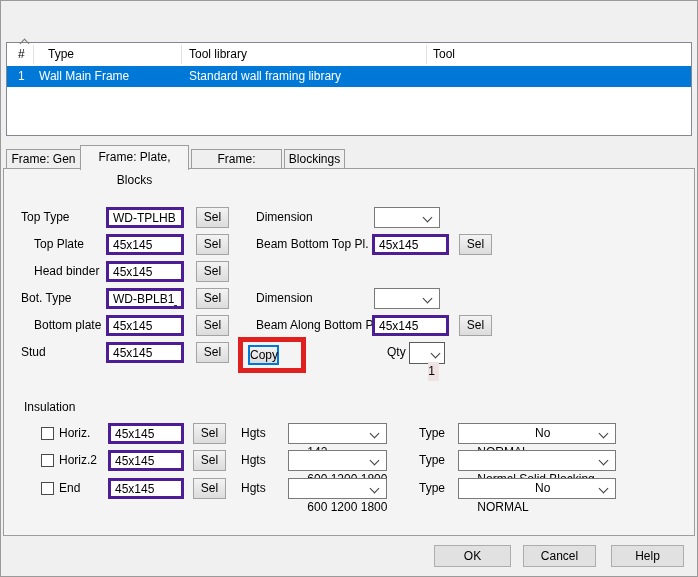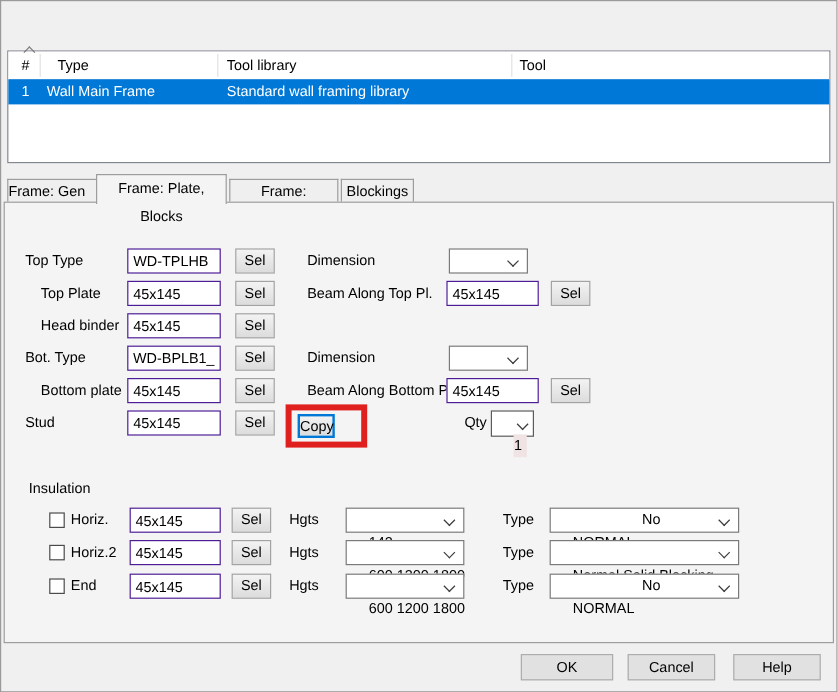--- a/index.html
+++ b/index.html
@@ -1,20 +1,20 @@
 <!DOCTYPE html>
 <html><head>
 <meta charset="utf-8">
 <style>
   html,body{margin:0;padding:0;background:#d7d7d7;}
   body{font-family:"Liberation Sans",sans-serif;font-size:12px;color:#000;}
   #root{position:relative;width:696px;height:575px;border:1px solid #9a9a9a;background:#f0f0f0;overflow:hidden;}
   .abs{position:absolute;}
   .lbl{position:absolute;height:21px;line-height:21px;white-space:pre;}
-  .inp{position:absolute;height:21px;box-sizing:border-box;background:#fff;border:1px solid #4c1d95;
+  .inp{position:absolute;height:21px;box-sizing:border-box;background:#fff;border:3px solid #4c1d95;
        font-family:"Liberation Sans",sans-serif;font-size:12px;padding:0 4px;margin:0;color:#000;}
   .btn{position:absolute;height:21px;box-sizing:border-box;background:linear-gradient(#f3f3f3,#dcdcdc);
        border:1px solid #a3a3a3;text-align:center;line-height:19px;cursor:default;}
   .combo{position:absolute;height:21px;box-sizing:border-box;background:#fff;border:1px solid #7a7a7a;
        line-height:19px;padding-left:5px;white-space:pre;}
   .chev{position:absolute;right:8px;top:6px;width:6px;height:6px;border-right:1px solid #3c3c3c;
        border-bottom:1px solid #3c3c3c;transform:rotate(45deg);}
   .checkbox{position:absolute;width:13px;height:13px;box-sizing:border-box;background:#fff;border:1px solid #4a4a4a;}
   .fbtn{position:absolute;height:22px;box-sizing:border-box;background:#e1e1e1;border:1px solid #adadad;
        text-align:center;line-height:20px;}
@@ -40,21 +40,21 @@
       <span class="hdrdiv" style="left:419px;"></span>
     </div>
 
     <div class="abs" style="left: 0px; top: 23px; width: 684px; height: 21px; line-height: 21px; background: rgb(0, 120, 215);">
       <span class="abs cellw" style="left:11px;">1</span>
       <span class="abs cellw" style="left:32px;">Wall Main Frame</span>
       <span class="abs cellw" style="left:182px;">Standard wall framing library</span>
     </div>
   </div>
 
-  <div class="abs" style="left:5px;top:148px;width:75px;height:36px;box-sizing:border-box;background:#efefef;border:1px solid #9d9d9d;border-bottom:none;line-height:19px;">
+  <div class="abs" style="left:5px;top:148px;width:75px;height:36px;box-sizing:border-box;background:#efefef;border:1px solid #9d9d9d;border-bottom:none;text-align:center;line-height:19px;">
     <span>Frame: Gen</span>
   </div>
   <div class="abs" style="left:79px;top:144px;width:109px;height:25px;box-sizing:border-box;background:#f4f4f4;border:1px solid #9d9d9d;border-bottom:none;text-align:center;line-height:23px;z-index:3;">
     <span>Frame: Plate, Blocks</span>
   </div>
   <div class="abs" style="left:190px;top:148px;width:91px;height:20px;box-sizing:border-box;background:#efefef;border:1px solid #9d9d9d;border-bottom:none;text-align:center;line-height:19px;">
     <span>Frame: Openings</span>
   </div>
   <div class="abs" style="left:283px;top:148px;width:61px;height:20px;box-sizing:border-box;background:#efefef;border:1px solid #9d9d9d;border-bottom:none;text-align:center;line-height:19px;">
     <span>Blockings</span>
@@ -67,21 +67,21 @@
   <div class="btn" style="left:195px;top:206px;width:33px;z-index:2;">Sel</div>
   <div class="lbl" style="left:255px;top:206px;z-index:2;">Dimension</div>
   <div class="combo" style="left:373px;top:206px;width:66px;z-index:2;">
     <span></span>
     <span class="chev"></span>
   </div>
 
   <div class="lbl" style="left:33px;top:233px;z-index:2;">Top Plate</div>
   <input class="inp" style="left: 105px; top: 233px; width: 78px; z-index: 2;" readonly="" value="45x145">
   <div class="btn" style="left:195px;top:233px;width:33px;z-index:2;">Sel</div>
-  <div class="lbl" style="left:255px;top:233px;z-index:2;">Beam Along Top Pl.</div>
+  <div class="lbl" style="left:255px;top:233px;z-index:2;">Beam Bottom Top Pl.</div>
   <input class="inp" style="left: 371px; top: 233px; width: 77px; z-index: 2;" readonly="" value="45x145">
   <div class="btn" style="left:458px;top:233px;width:33px;z-index:2;">Sel</div>
 
   <div class="lbl" style="left:33px;top:260px;z-index:2;">Head binder</div>
   <input class="inp" style="left: 105px; top: 260px; width: 78px; z-index: 2;" readonly="" value="45x145">
   <div class="btn" style="left:195px;top:260px;width:33px;z-index:2;">Sel</div>
 
   <div class="lbl" style="left:20px;top:287px;z-index:2;">Bot. Type</div>
   <input class="inp" style="left: 105px; top: 287px; width: 78px; z-index: 2;" readonly="" value="WD-BPLB1_I">
   <div class="btn" style="left:195px;top:287px;width:33px;z-index:2;">Sel</div>

